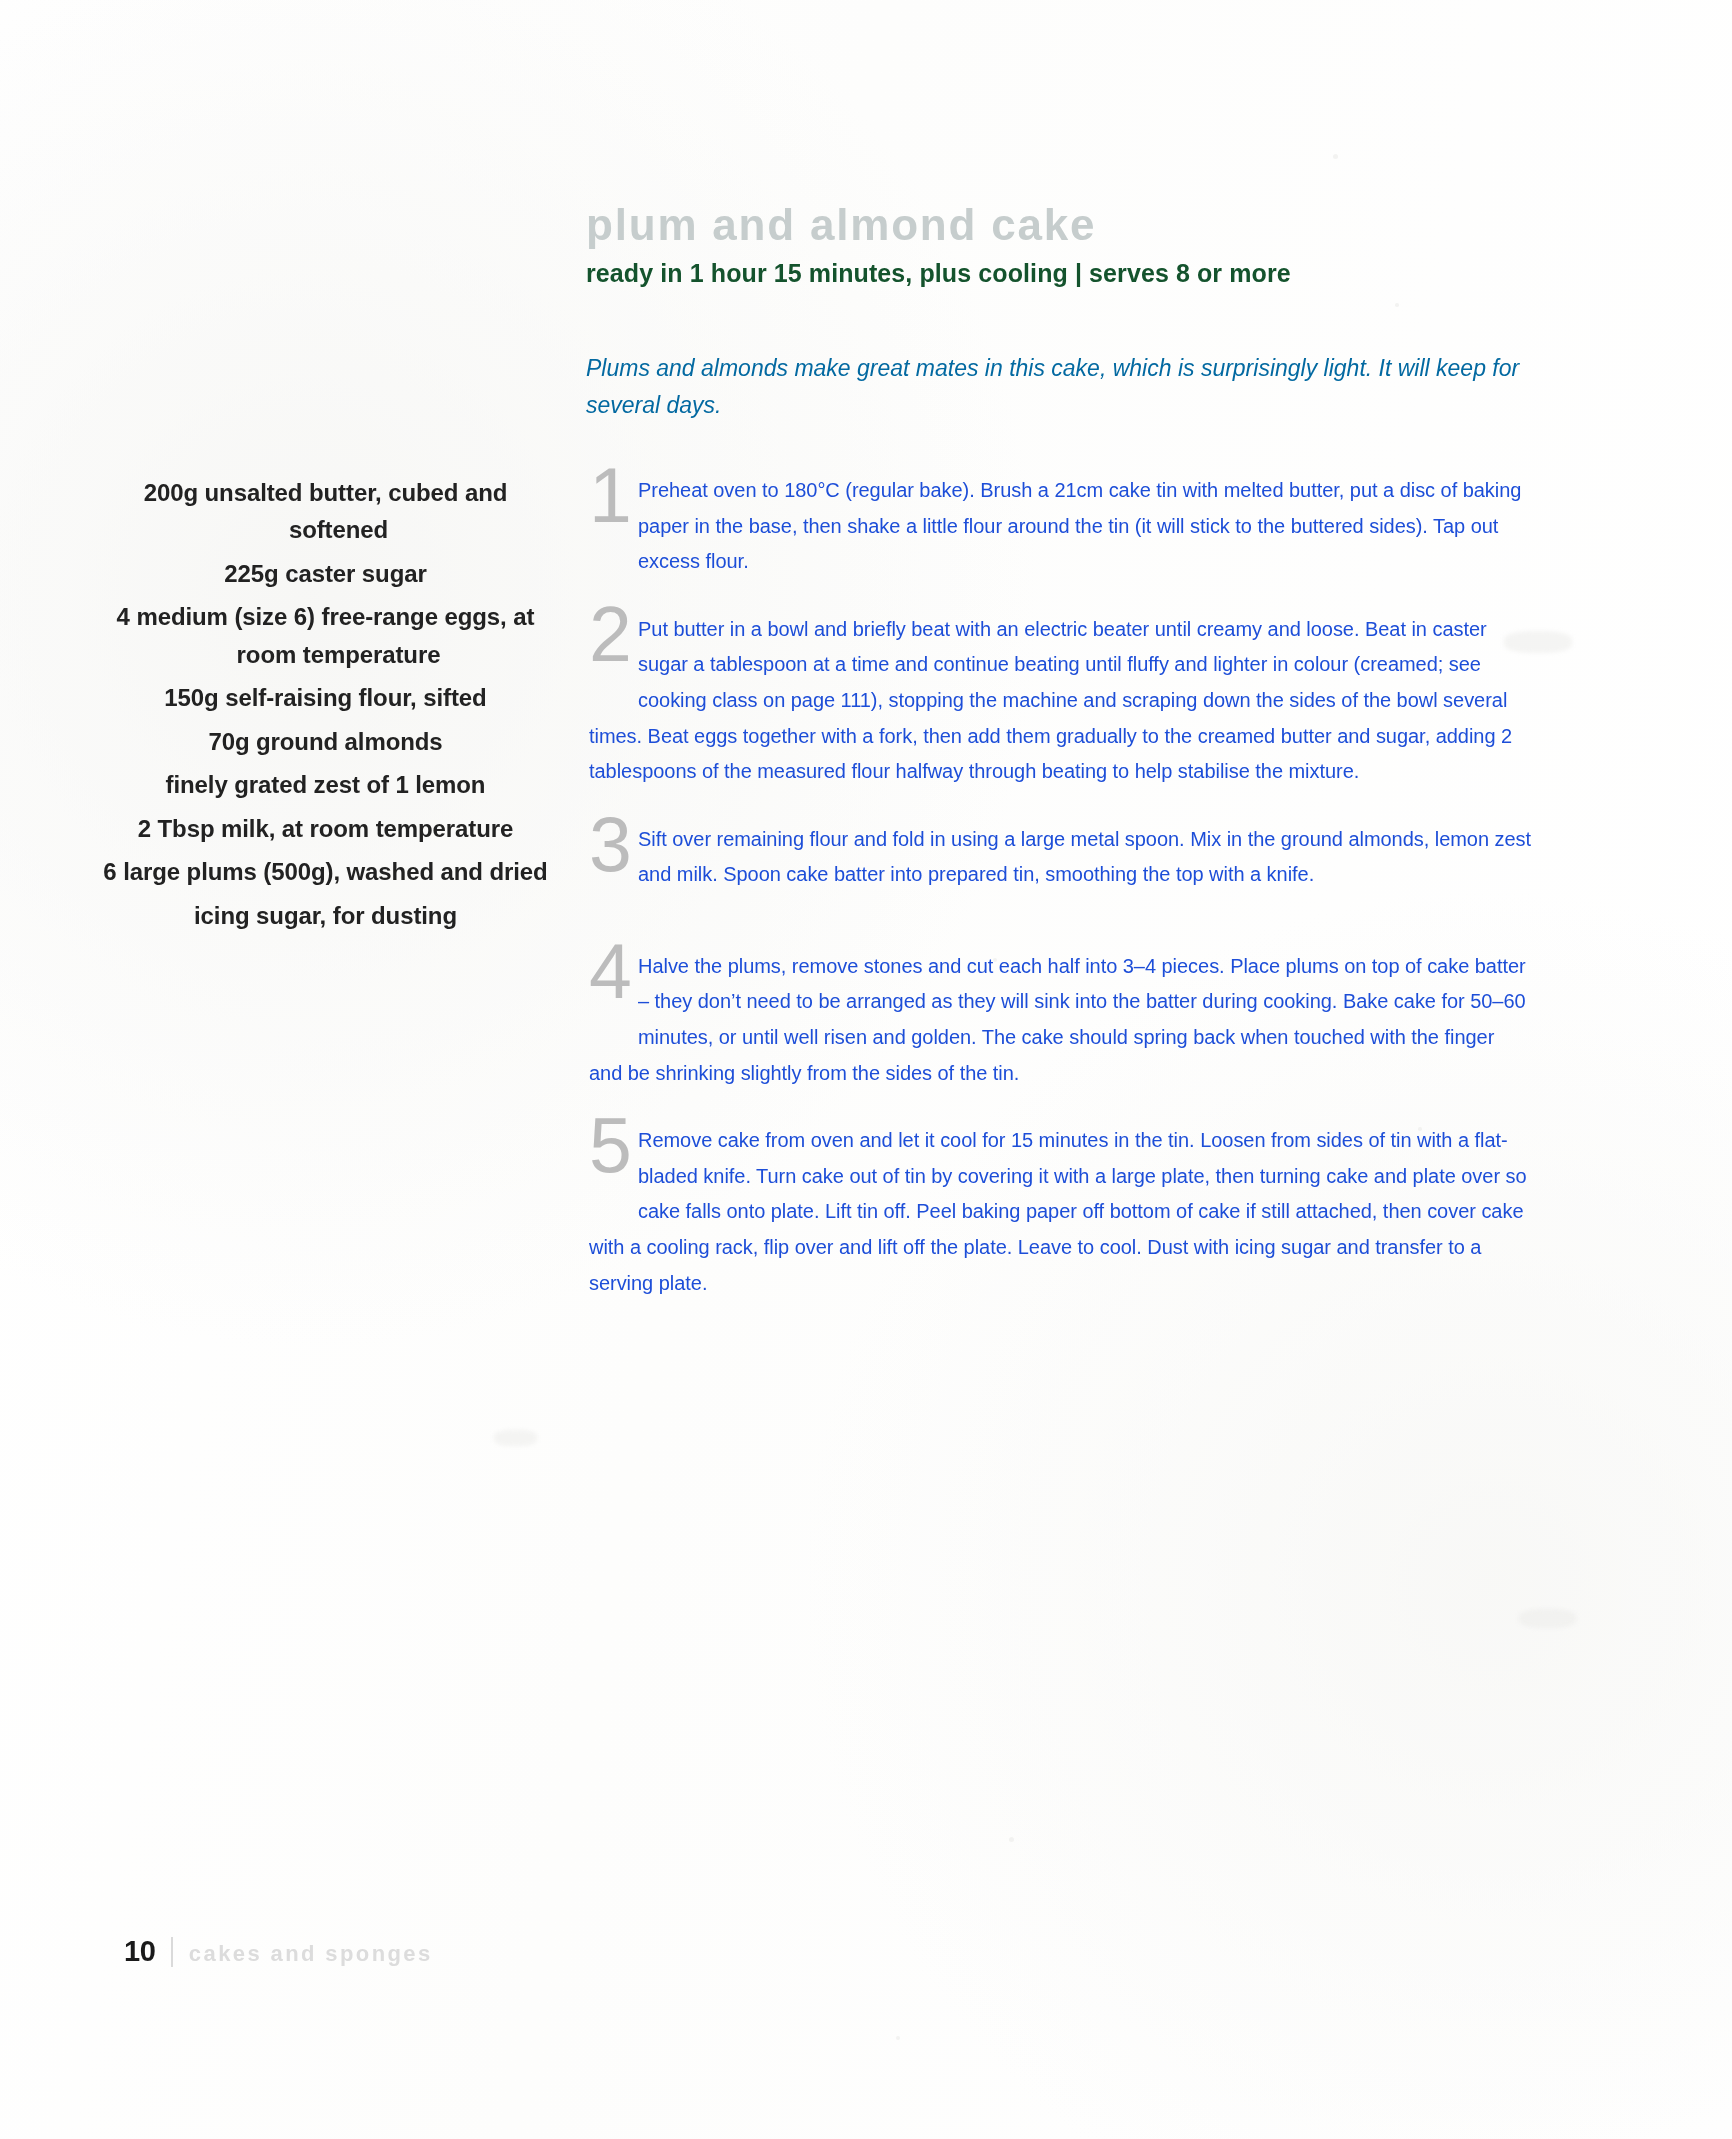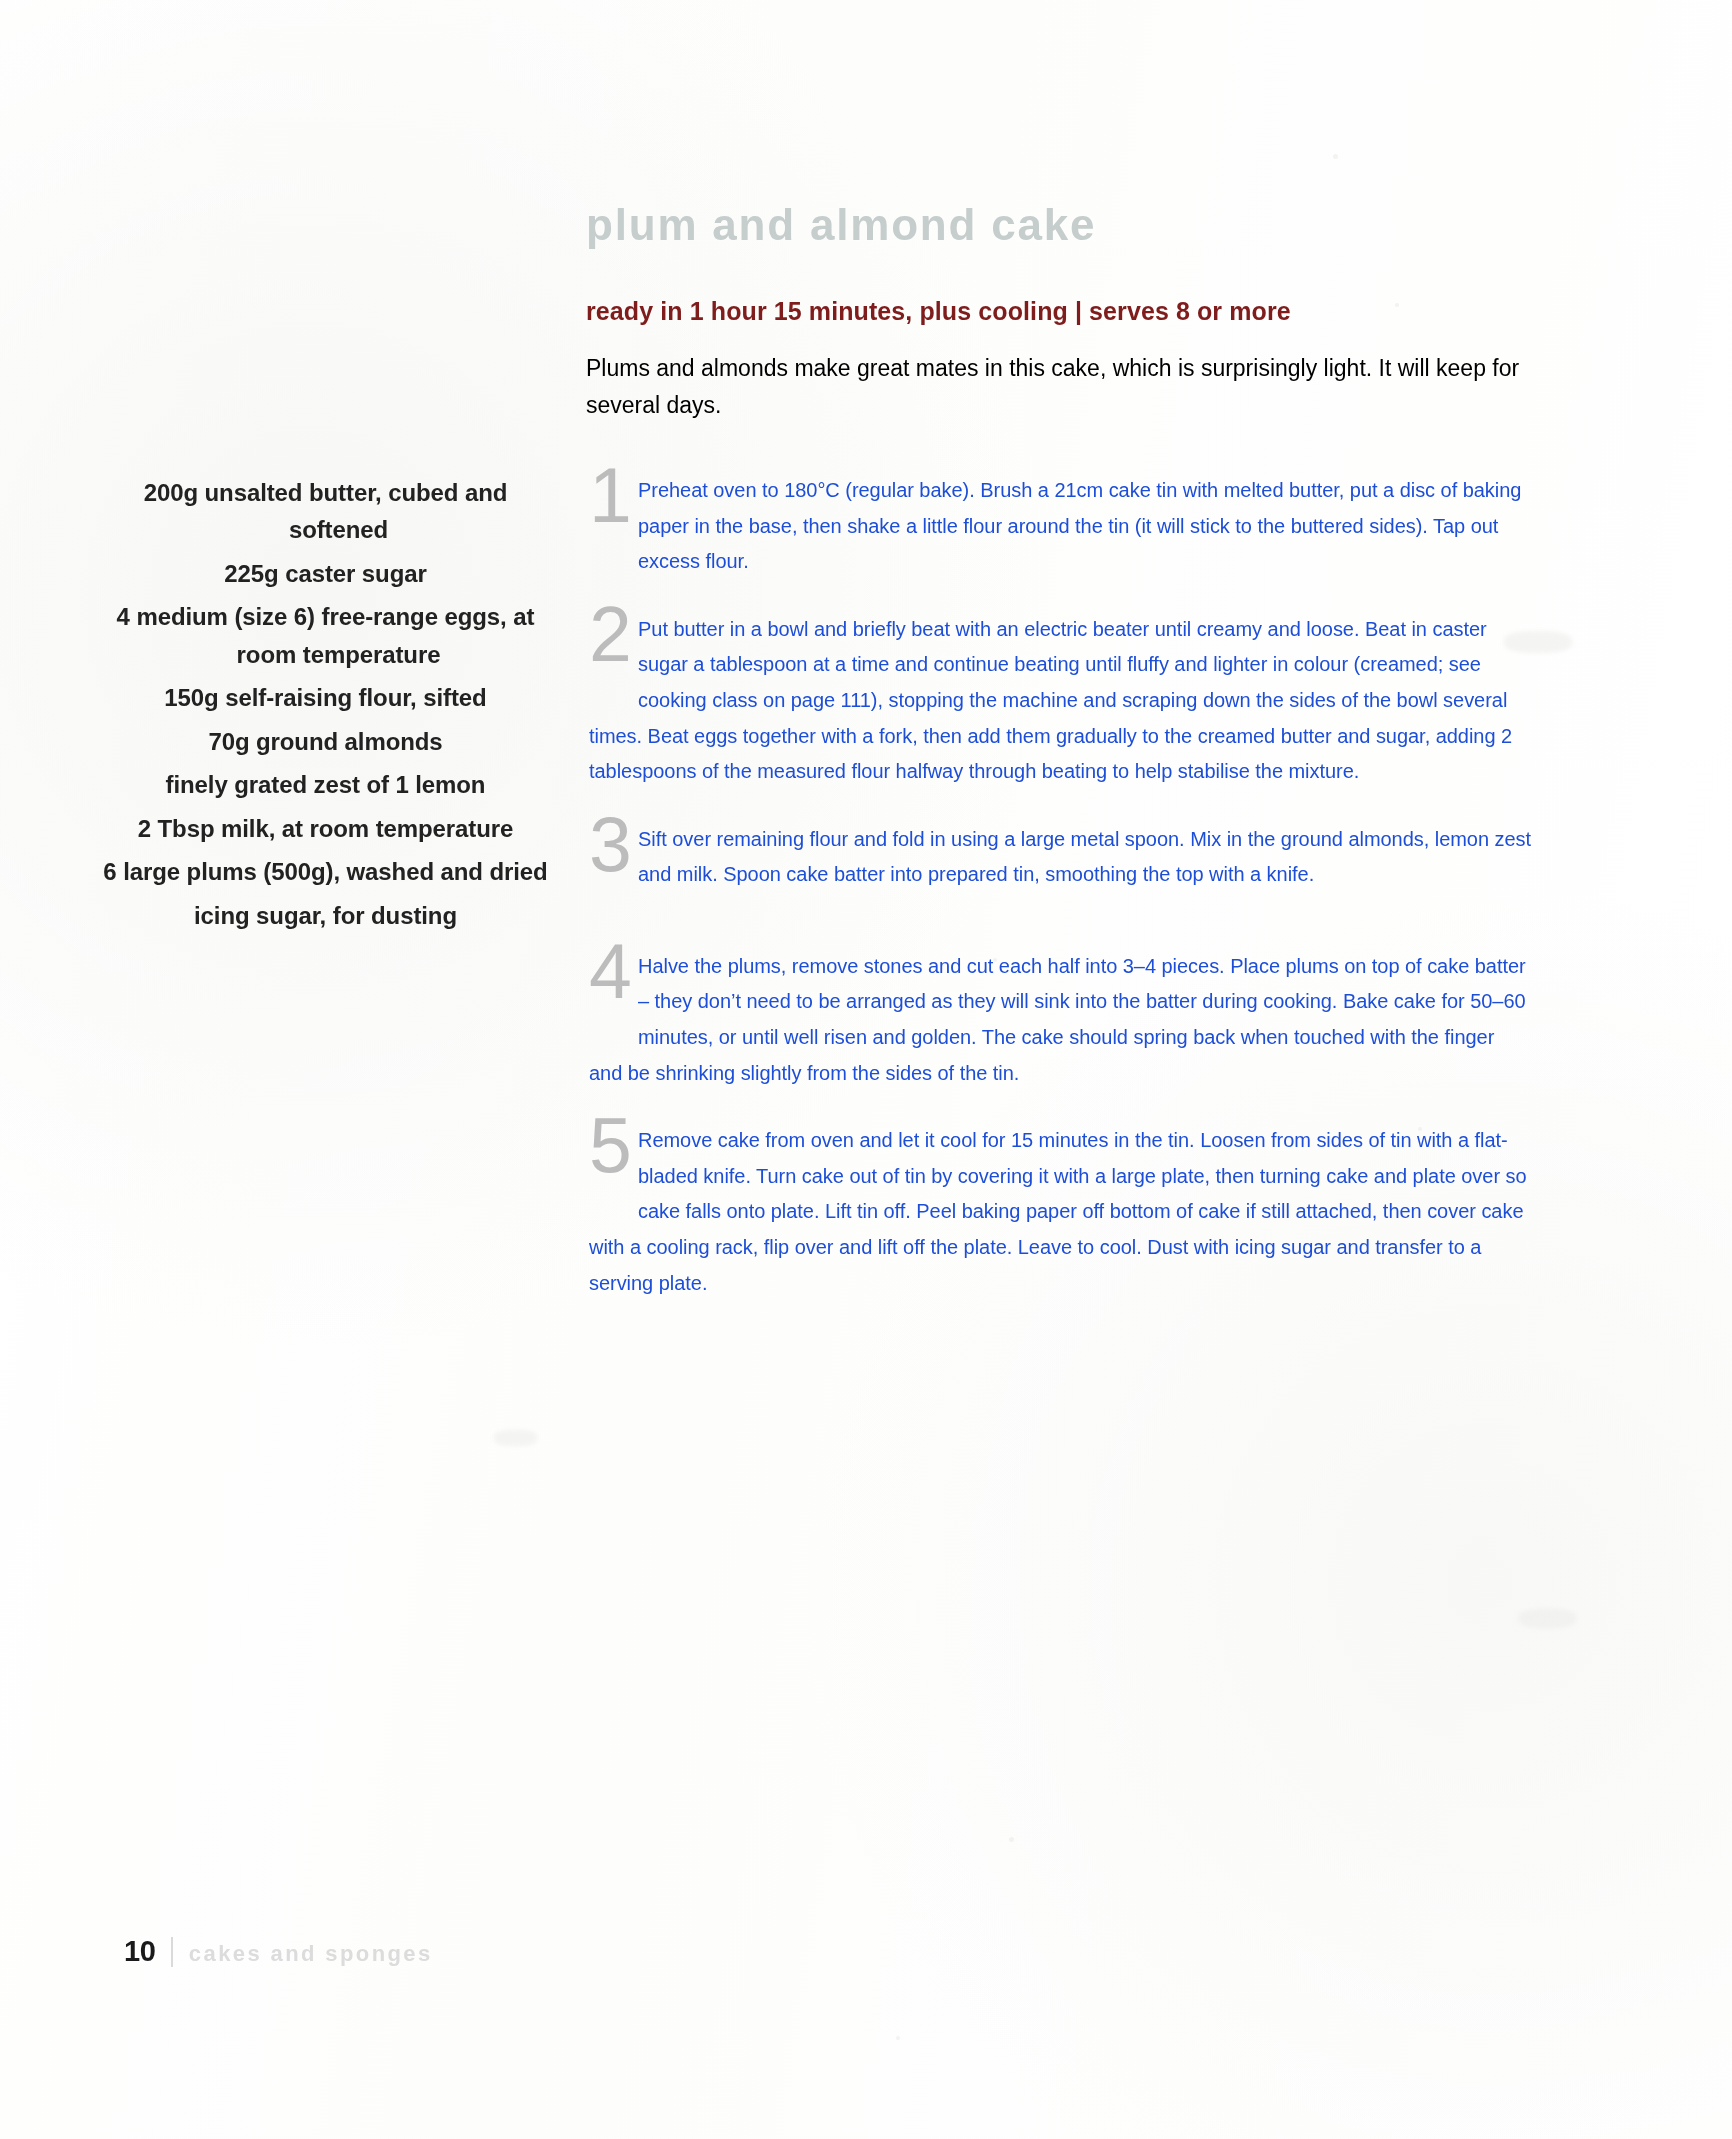--- a/index.html
+++ b/index.html
@@ -68,32 +68,32 @@
     white-space: nowrap;
   }
   .recipe-meta {
     position: absolute;
     left: 586px;
     top: 258px;
     font-size: 25px;
     line-height: 1.2;
     font-weight: 700;
     letter-spacing: 0.1px;
-    color: #7f1d1d;
+    color: #14532d;
     white-space: nowrap;
-    margin-top: 38px;
   }
   .recipe-intro {
     position: absolute;
     left: 586px;
     top: 327px;
     width: 946px;
     font-size: 23px;
     line-height: 1.62;
-    color: #000000;
+    font-style: italic;
+    color: #0369a1;
   }
 
   
   .ingredients {
     position: absolute;
     left: 100px;
     top: 474px;
     width: 451px;
     text-align: center;
   }

